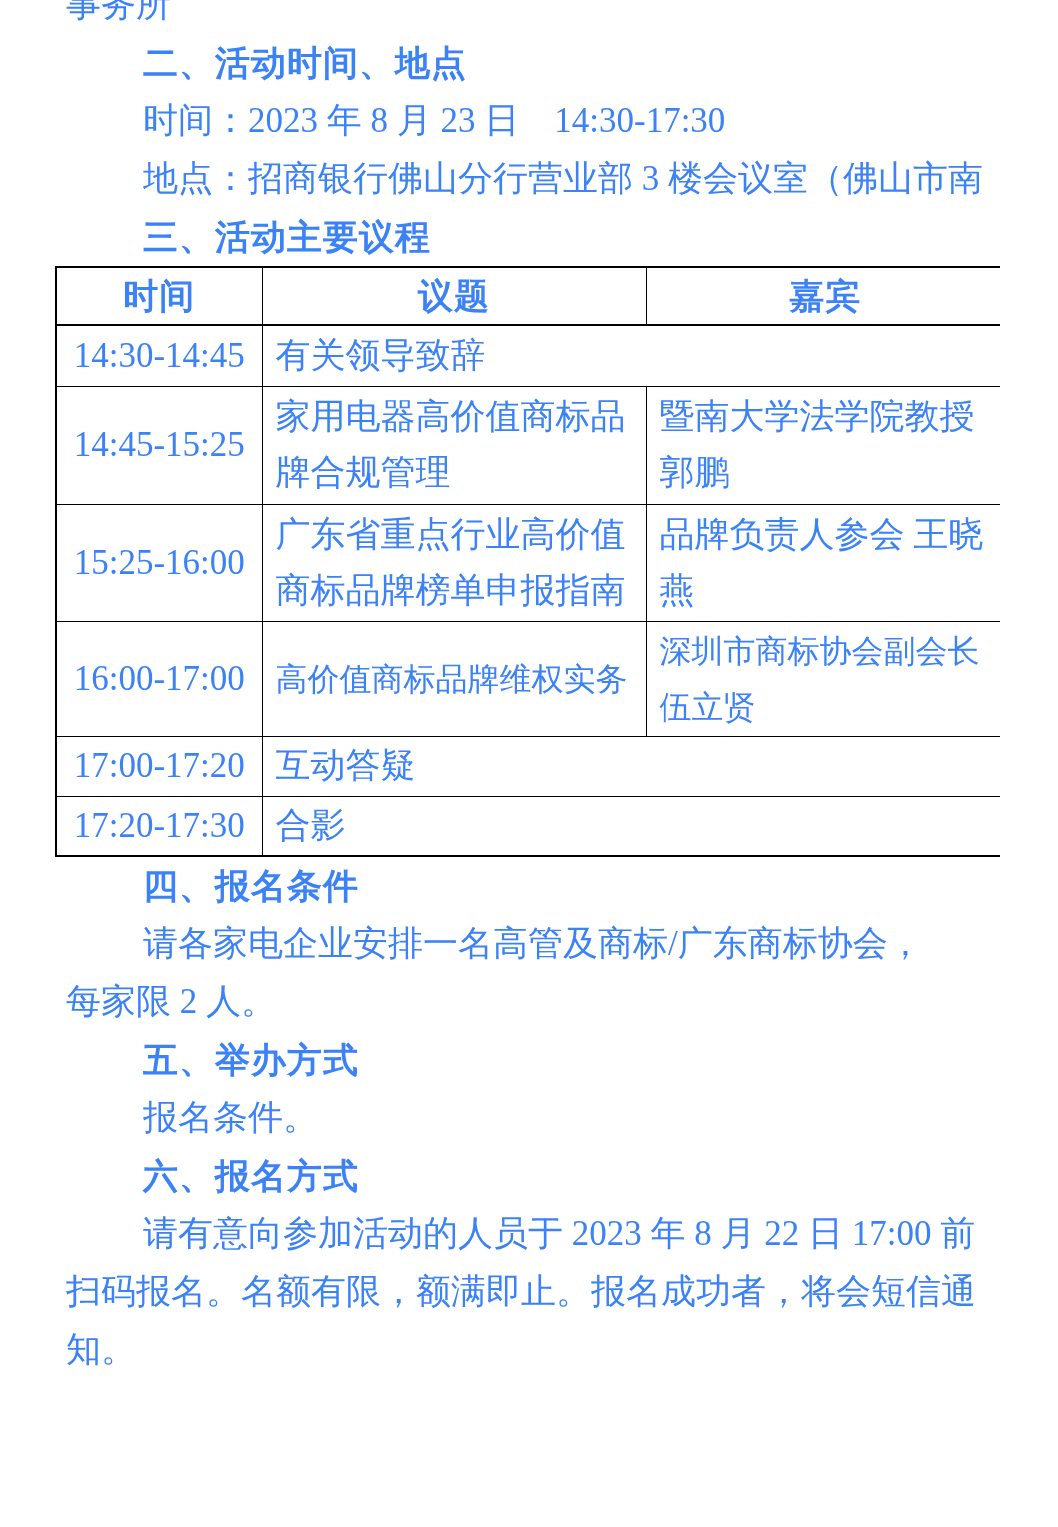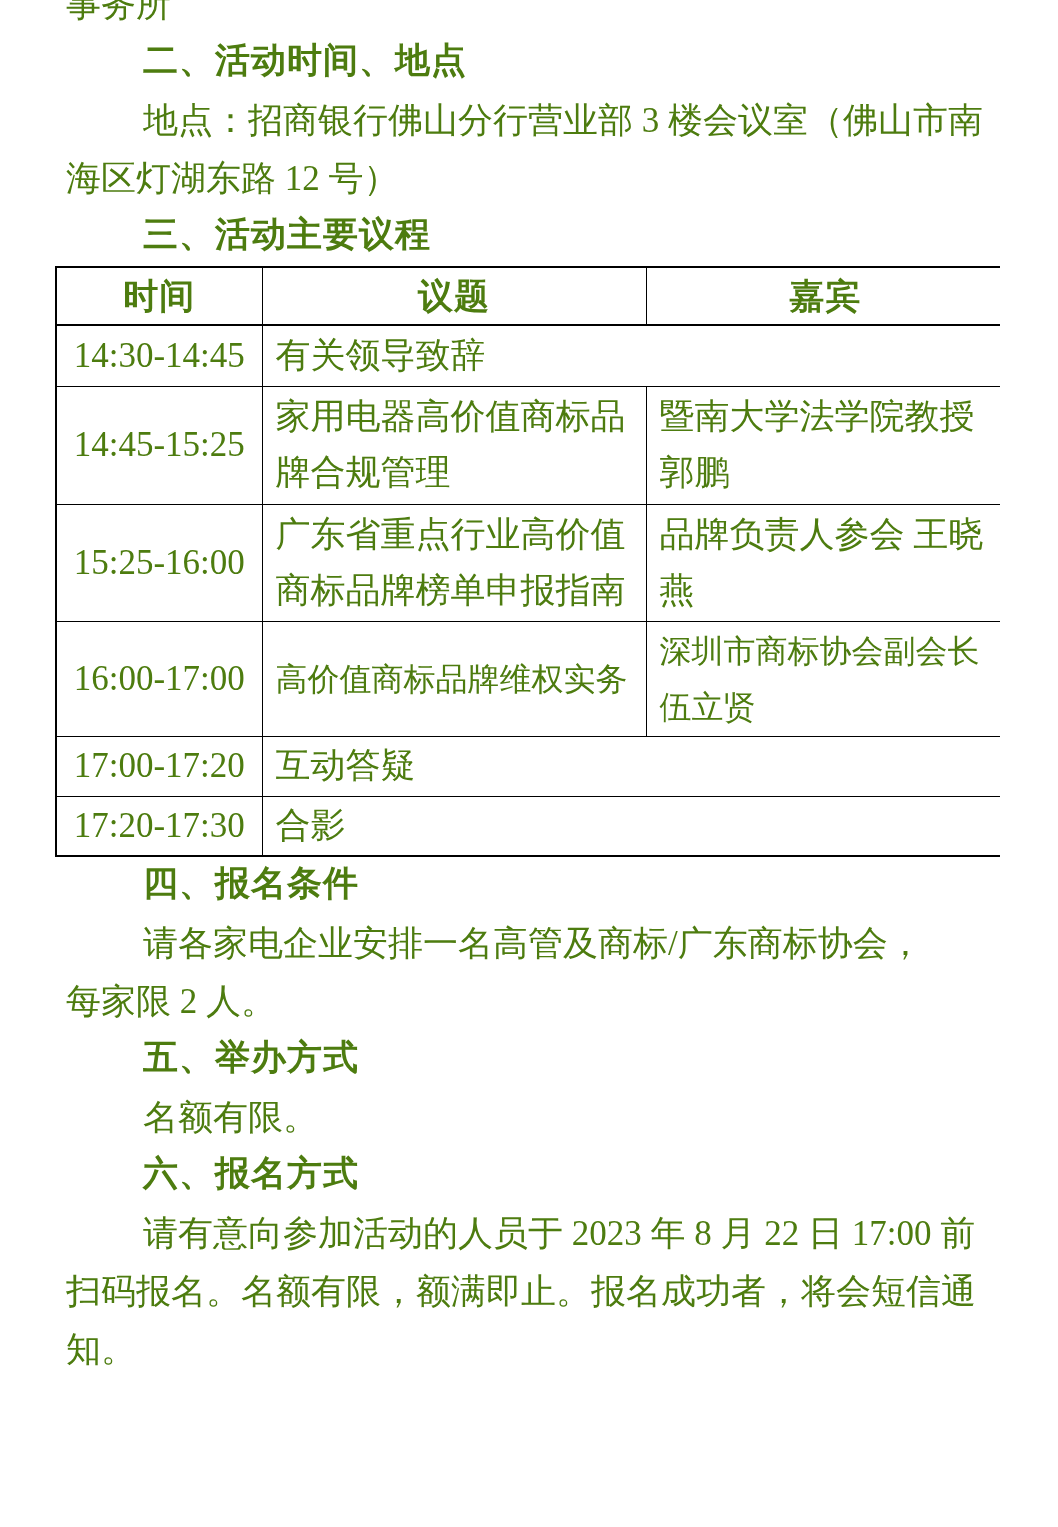--- a/index.html
+++ b/index.html
@@ -1,35 +1,35 @@
 <!DOCTYPE html>
 <html><head>
 <meta charset="utf-8">
 <style>
   html,body{margin:0;padding:0;background:#ffffff;}
   #page{
     position:relative;
     width:1000px;height:1527px;
     background:#ffffff;
-    color:#4d7c0f;
+    color:#3b82f6;
     overflow:hidden;
     font-family:"Liberation Serif","DejaVu Serif",serif;
     font-size:35px;
   }
   .content{padding:0 54px 0 66px;}
   .line{
     line-height:58px;
     height:58px;
     white-space:pre;
     font-family:"Liberation Serif","DejaVu Serif",serif;
   }
   .first{margin-top:-24px;}
   .indent{text-indent:77px;}
   .heading{
-    font-family:Liberation Mono, monospace;
+    font-family:Liberation Sans, sans-serif;
     font-weight:bold;
     letter-spacing:1px;
   }
   table.agenda{
     border-collapse:collapse;
     table-layout:fixed;
     margin-left:-11px;       
     width:949px;
     border:2.5px solid #000;
     font-size:35px;
@@ -65,24 +65,24 @@
 </head>
 <body>
 
 <div id="page">
   <div class="content">
 
     <div class="line first">事务所</div>
 
     <div class="line heading indent">二、活动时间、地点</div>
 
+    <div class="line indent">时间：2023 年 8 月 23 日　14:30-17:30</div>
 
     <div class="line indent">地点：招商银行佛山分行营业部 3 楼会议室（佛山市南</div>
 
-    <div class="line">海区灯湖东路 12 号）</div>
 
     <div class="line heading indent">三、活动主要议程</div>
 
     <table class="agenda">
       <colgroup>
         <col style="width:206px">
         <col style="width:384px">
         <col style="width:359px">
       </colgroup>
       <tbody>
@@ -122,21 +122,21 @@
       </table>
 
     <div class="line heading indent">四、报名条件</div>
 
     <div class="line indent">请各家电企业安排一名高管及商标/广东商标协会，</div>
 
     <div class="line">每家限 2 人。</div>
 
     <div class="line heading indent">五、举办方式</div>
 
-    <div class="line indent">名额有限。</div>
+    <div class="line indent">报名条件。</div>
 
     <div class="line heading indent">六、报名方式</div>
 
     <div class="line indent">请有意向参加活动的人员于 2023 年 8 月 22 日 17:00 前</div>
 
     <div class="line">扫码报名。名额有限，额满即止。报名成功者，将会短信通</div>
 
     <div class="line">知。</div>
 
   </div>

